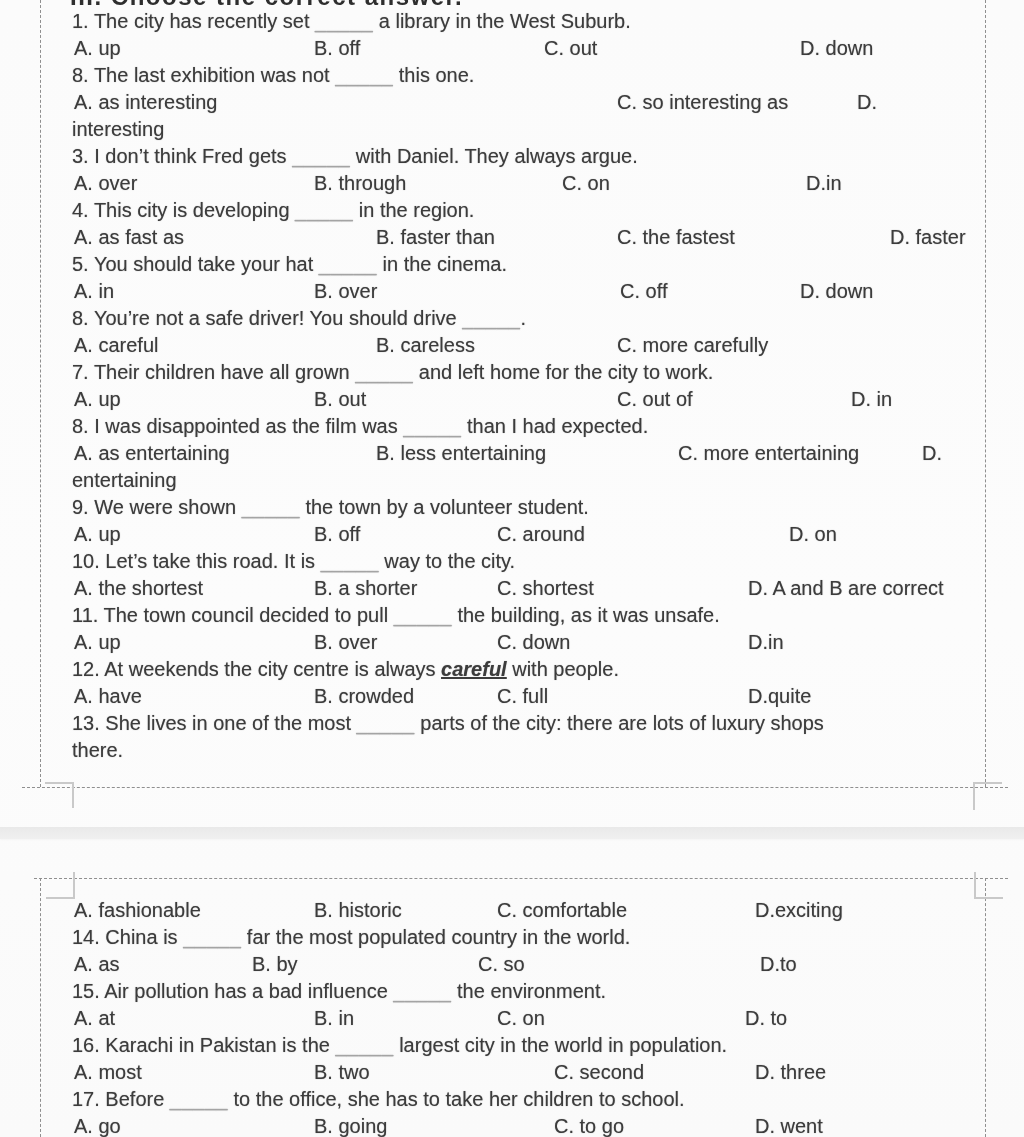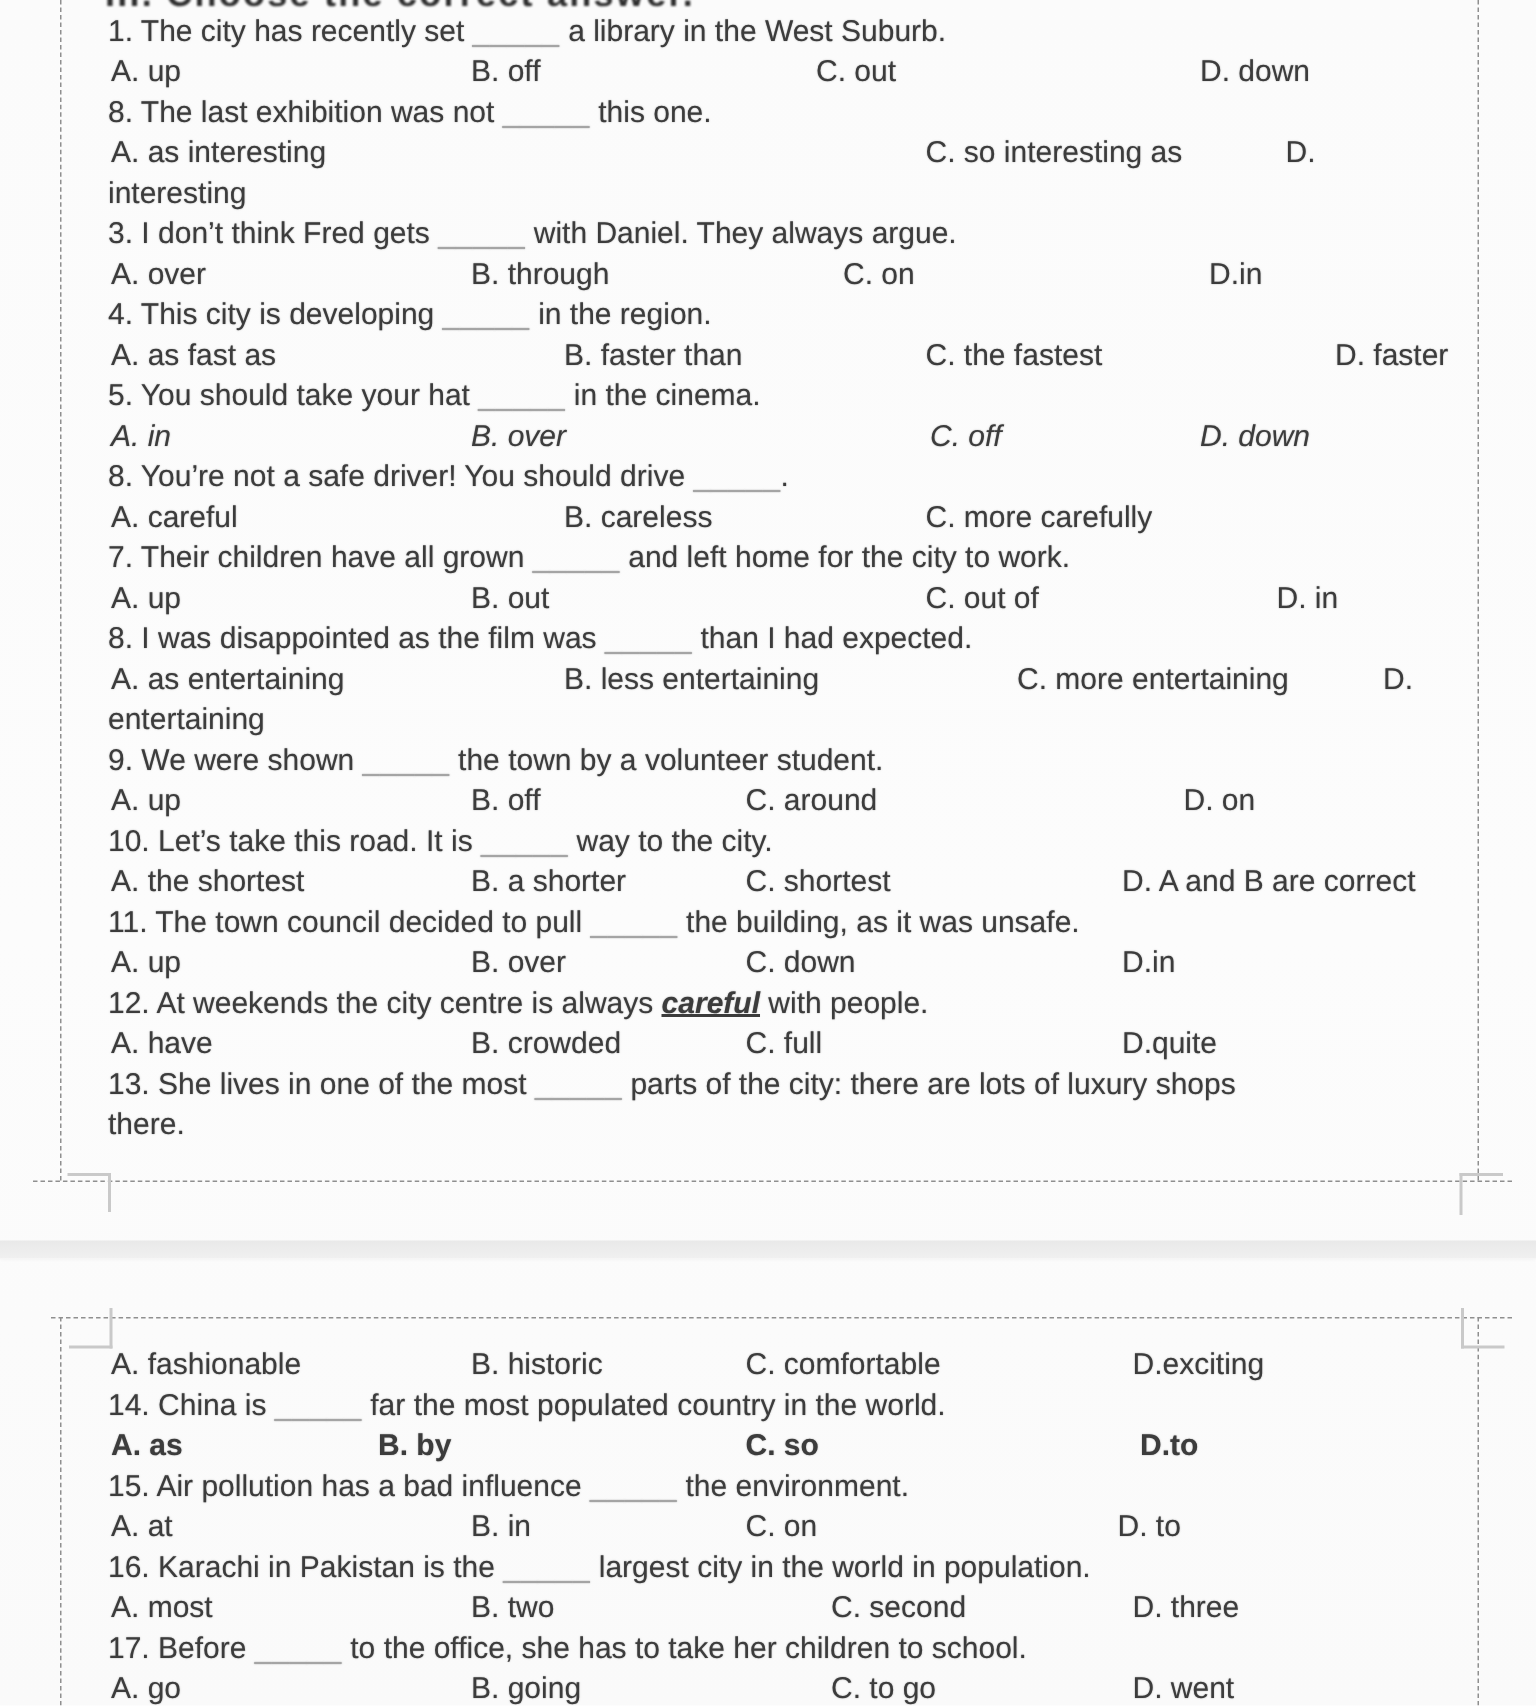--- a/index.html
+++ b/index.html
@@ -70,21 +70,21 @@
         <span class="opt" style="left: 734px;"><span>D.in</span></span>
       </div>
       <div class="line" style="top: 198px;"><span>4. This city is developing </span><span class="blank">_____</span><span> in the region.</span></div>
       <div class="line" style="top: 225px;">
         <span class="opt" style="left: 2px;"><span>A. as fast as</span></span>
         <span class="opt" style="left: 304px;"><span>B. faster than</span></span>
         <span class="opt" style="left: 545px;"><span>C. the fastest</span></span>
         <span class="opt" style="left: 818px;"><span>D. faster</span></span>
       </div>
       <div class="line" style="top: 252px;"><span>5. You should take your hat </span><span class="blank">_____</span><span> in the cinema.</span></div>
-      <div class="line" style="top: 279px; font-style: italic;">
+      <div class="line" style="top: 279px;">
         <span class="opt" style="left: 2px;"><span>A. in</span></span>
         <span class="opt" style="left: 242px;"><span>B. over</span></span>
         <span class="opt" style="left: 548px;"><span>C. off</span></span>
         <span class="opt" style="left: 728px;"><span>D. down</span></span>
       </div>
       <div class="line" style="top: 306px;"><span>8. You’re not a safe driver! You should drive </span><span class="blank">_____</span><span>.</span></div>
       <div class="line" style="top: 333px;">
         <span class="opt" style="left: 2px;"><span>A. careful</span></span>
         <span class="opt" style="left: 304px;"><span>B. careless</span></span>
         <span class="opt" style="left: 545px;"><span>C. more carefully</span></span>
@@ -144,24 +144,24 @@
   <div class="elbow" style="left:46px;top:872px;width:27px;height:25px;border-bottom-width:2px;border-right-width:2px;"></div>
   <div class="elbow" style="left:974px;top:872px;width:27px;height:25px;border-bottom-width:2px;border-left-width:2px;"></div>
   <div id="block2">
       <div class="line" style="top: 898px;">
         <span class="opt" style="left: 2px;"><span>A. fashionable</span></span>
         <span class="opt" style="left: 242px;"><span>B. historic</span></span>
         <span class="opt" style="left: 425px;"><span>C. comfortable</span></span>
         <span class="opt" style="left: 683px;"><span>D.exciting</span></span>
       </div>
       <div class="line" style="top: 925px;"><span>14. China is </span><span class="blank">_____</span><span> far the most populated country in the world.</span></div>
-      <div class="line" style="top: 952px; font-weight: bold;">
+      <div class="line" style="top: 952px;">
         <span class="opt" style="left: 2px;"><span>A. as</span></span>
         <span class="opt" style="left: 180px;"><span>B. by</span></span>
-        <span class="opt" style="left: 425px;"><span>C. so</span></span>
+        <span class="opt" style="left: 406px;"><span>C. so</span></span>
         <span class="opt" style="left: 688px;"><span>D.to</span></span>
       </div>
       <div class="line" style="top: 979px;"><span>15. Air pollution has a bad influence </span><span class="blank">_____</span><span> the environment.</span></div>
       <div class="line" style="top: 1006px;">
         <span class="opt" style="left: 2px;"><span>A. at</span></span>
         <span class="opt" style="left: 242px;"><span>B. in</span></span>
         <span class="opt" style="left: 425px;"><span>C. on</span></span>
         <span class="opt" style="left: 673px;"><span>D. to</span></span>
       </div>
       <div class="line" style="top: 1033px;"><span>16. Karachi in Pakistan is the </span><span class="blank">_____</span><span> largest city in the world in population.</span></div>

